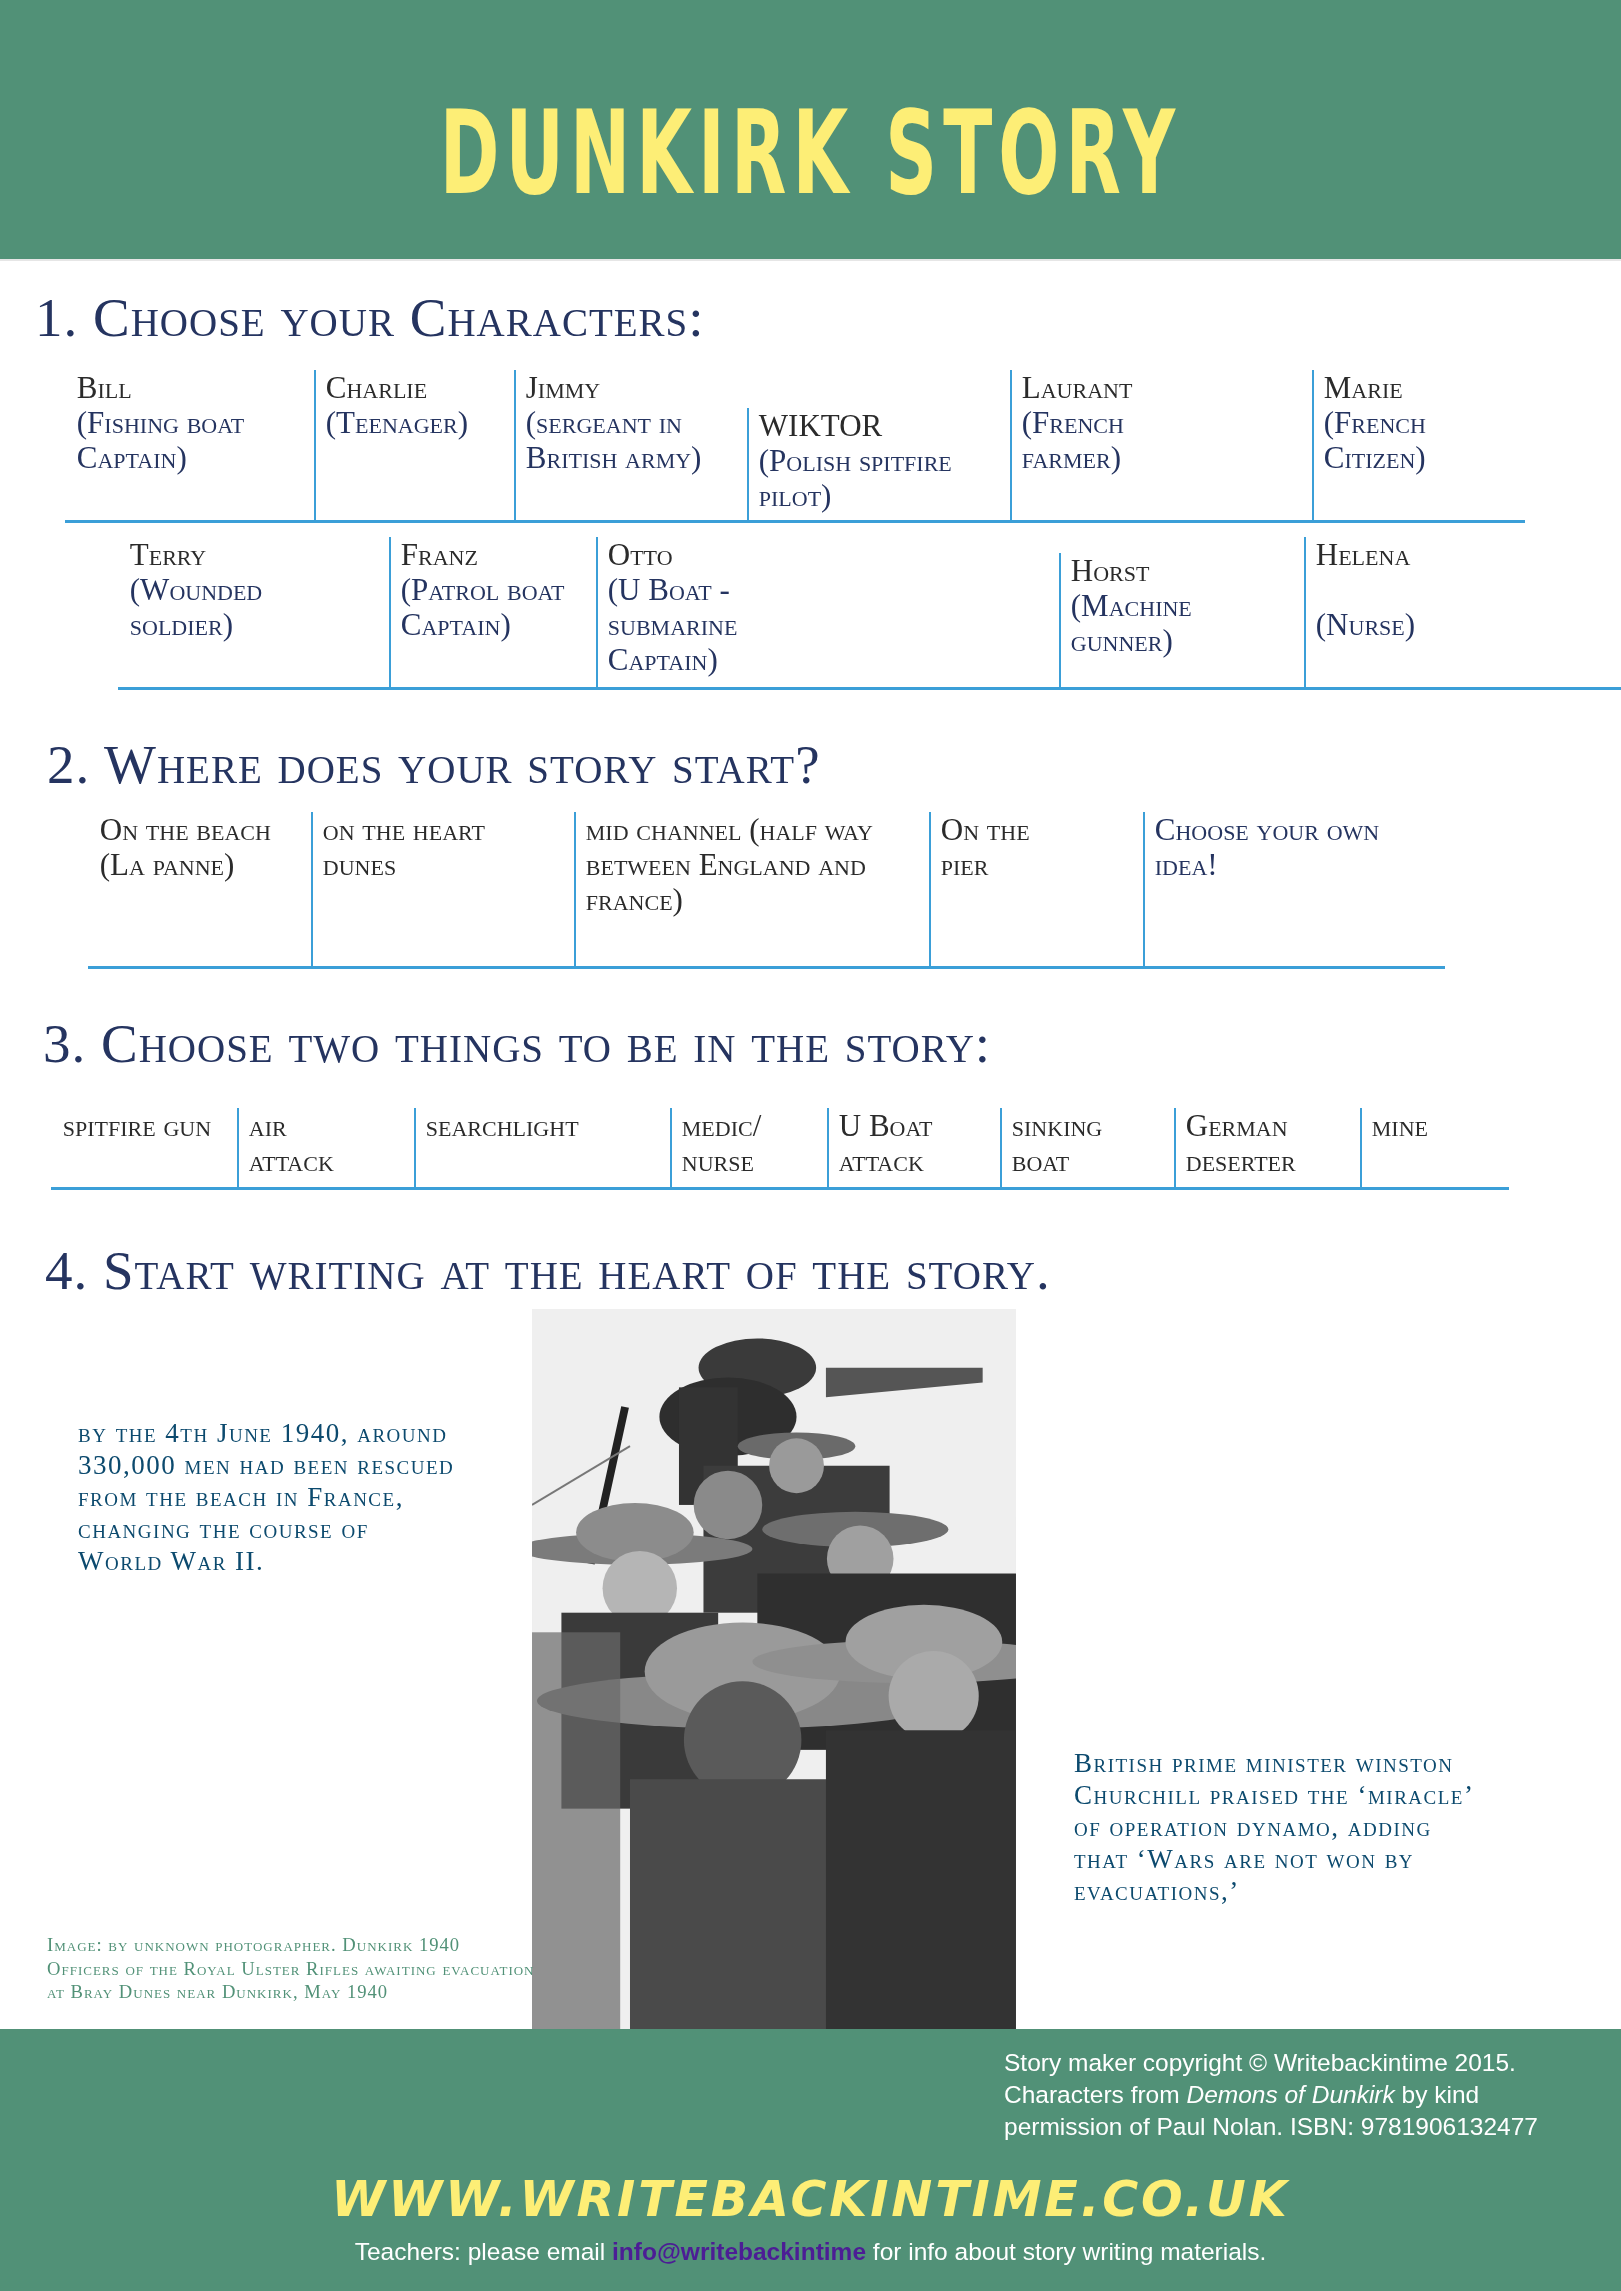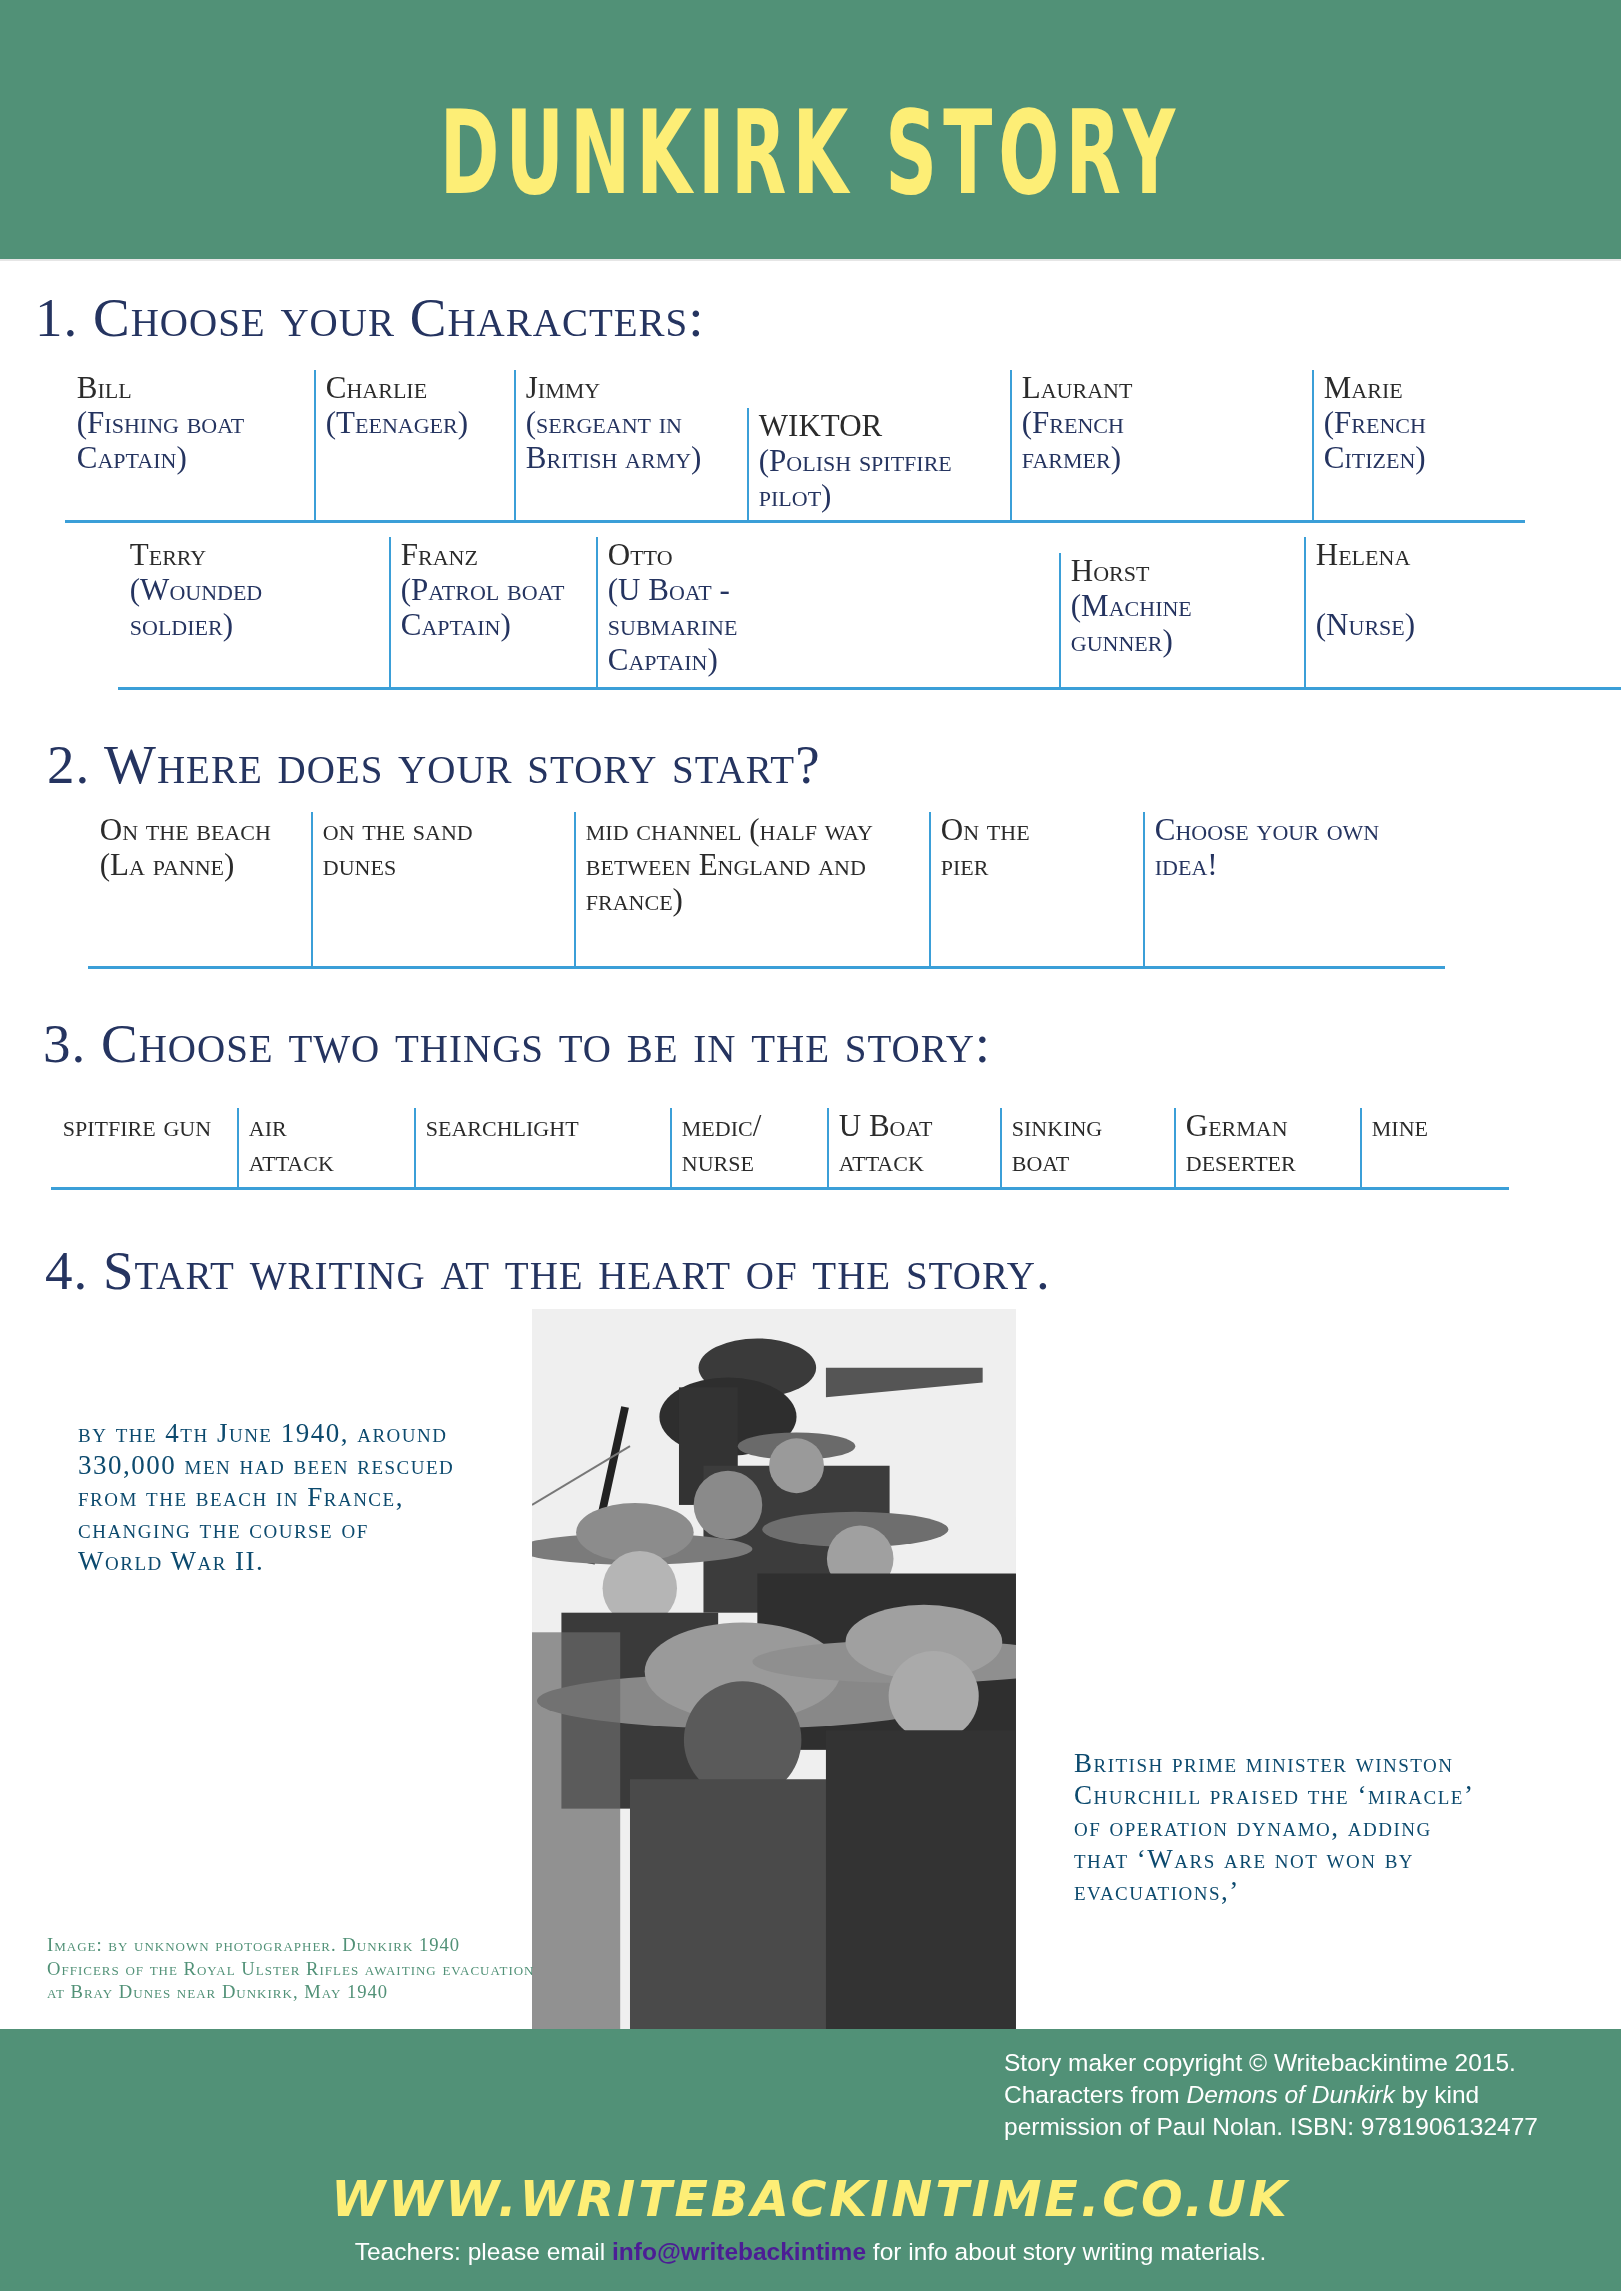--- a/index.html
+++ b/index.html
@@ -90,21 +90,21 @@
   </div>
 </div>
 
 <div class="section-heading" style="left:47px; top:733px;">2. Where does your story start?</div>
 
 <div class="row" style="left:88px; top:812px; width:1357px; height:157px;">
   <div class="cell" style="left:0; width:223px; padding-left:11.8px;">
     <span class="line" style="width:176px;">On the beach (La panne)</span>
   </div>
   <div class="cell divider" style="left:223px; width:263px;">
-    <span class="line" style="width:176px;">on the sand dunes</span>
+    <span class="line" style="width:176px;">on the heart dunes</span>
   </div>
   <div class="cell divider" style="left:486px; width:355px;">
     <span class="line" style="width:323px;">mid channel (half way between England and france)</span>
   </div>
   <div class="cell divider" style="left:841px; width:214px;">
     <span class="line" style="width:127px;">On the pier</span>
   </div>
   <div class="cell divider" style="left:1055px; width:302px;">
     <span class="line" style="width:235px; color:#253460;">Choose your own idea!</span>
   </div>

